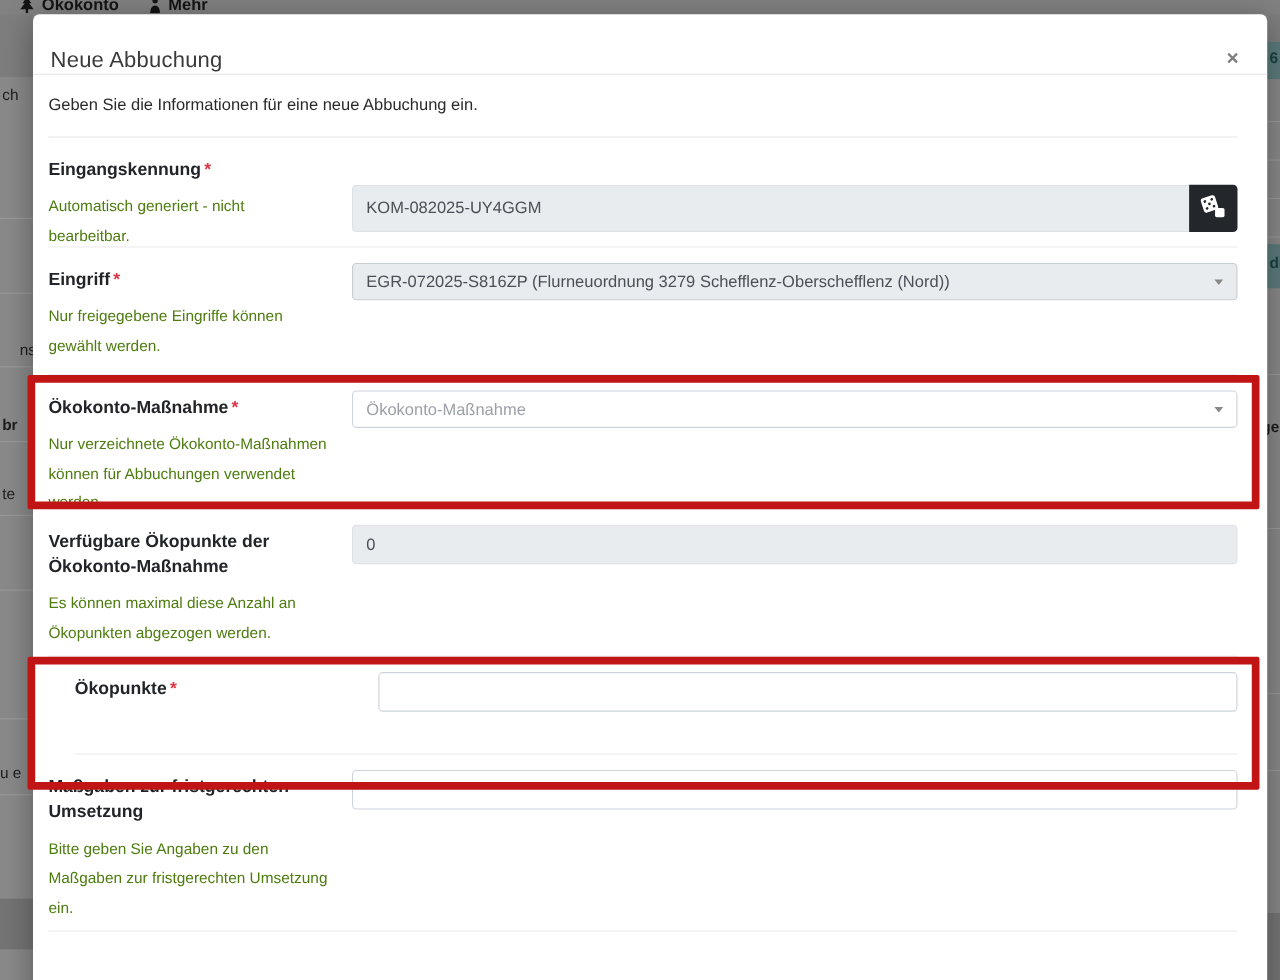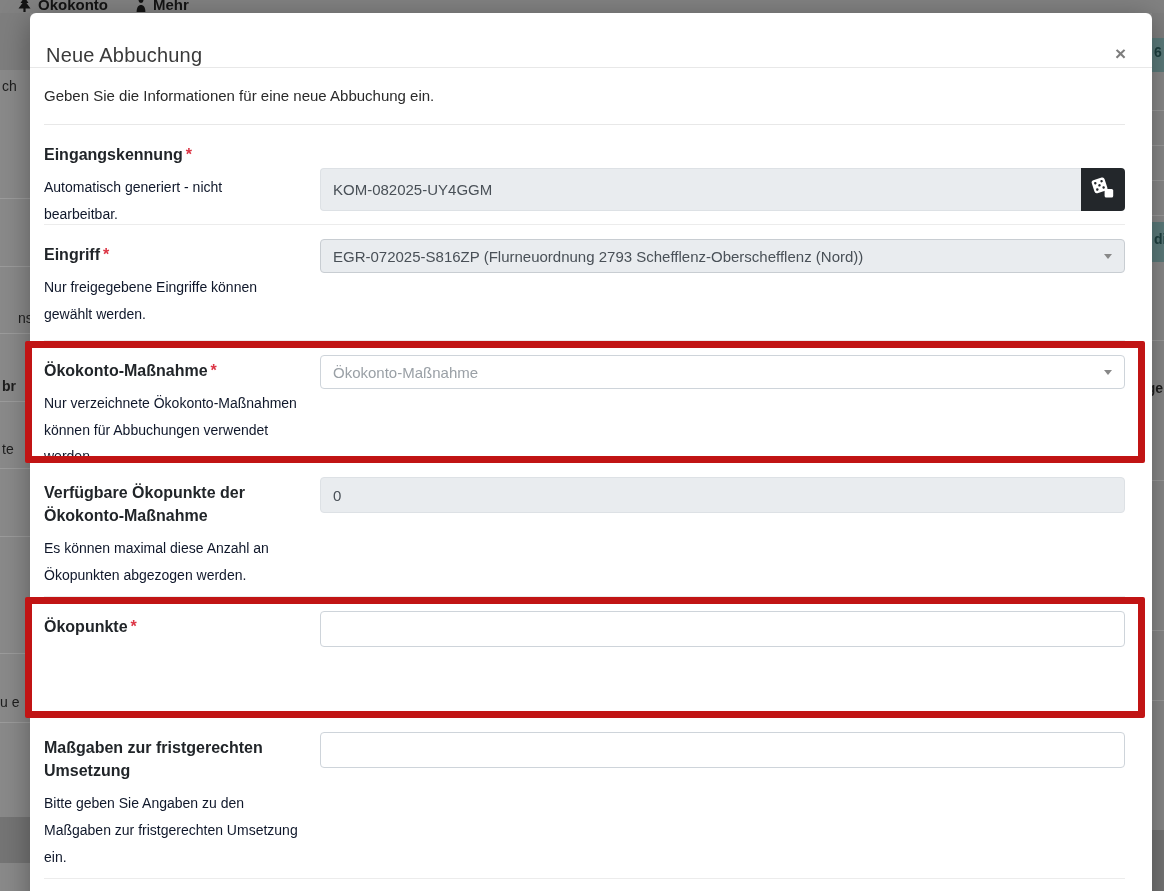--- a/index.html
+++ b/index.html
@@ -26,25 +26,25 @@
   .modal-header { height:55px; display:flex; align-items:flex-end; justify-content:space-between;
                   padding:0 22px 0 16px; border-bottom:1px solid #e8e8e8; }
   .modal-title { font-size:20px; font-weight:500; color:#3a3a3a; letter-spacing:.2px; }
   .close-btn { border:none; background:none; color:#7d7d7d; font-size:19px; font-weight:700;
                line-height:1; cursor:pointer; padding:4px; }
   .modal-body { padding:0 27px 0 14px; }
   .intro-row { height:57px; padding-top:19px; font-size:15px; color:#2a2a2a; border-bottom:1px solid #e8e8e8; }
 
   .field-row { display:flex; padding-top:14px; border-bottom:1px solid #ececec; }
   .row-1 { height:100px; } .row-2 { height:116px; } .row-3 { height:122px; }
-  .row-4 { height:134px; } .row-5 { height:121px; } .row-6 { height:161px; }
+  .row-4 { height:134px; } .row-5 { height:89px;margin-left:24px; } .row-6 { height:161px; }
   .label-col { width:276px; flex:0 0 276px; padding:4px 22px 0 0; }
   .field-label { font-size:16px; font-weight:700; color:#212529; line-height:1.45; margin-bottom:8px; }
   .req { color:#dc3545; font-weight:700; margin-left:3px; }
-  .help-text { font-size:14px; color:#0f172a; line-height:1.9; }
+  .help-text { font-size:14px; color:#4d7c0f; line-height:1.9; }
   .control-col { flex:1; min-width:0; }
 
   .text-input { width:100%; height:36px; border:1px solid #ced4da; border-radius:4px;
                 padding:0 12px; font-size:15px; color:#495057; background:#fff;
                 font-family:"Liberation Sans", sans-serif; outline:none; }
   .text-input.disabled { background:#e9ecef; border-color:#dde1e5; }
 
   .input-group { display:flex; height:59px;margin-top:29px; }
   .input-group .text-input { height:43px; border-radius:4px 0 0 4px; border-right:none; }
   .append-btn { width:44px; height:43px; background:#23272b; border:none; border-radius:0 4px 4px 0;
@@ -162,21 +162,21 @@
       </div>
     </div>
 
     <div class="field-row row-2">
       <div class="label-col">
         <div class="field-label"><span>Eingriff</span><span class="req">*</span></div>
         <div class="help-text">Nur freigegebene Eingriffe können gewählt werden.</div>
       </div>
       <div class="control-col">
         <div class="select-box disabled">
-          <span>EGR-072025-S816ZP (Flurneuordnung 2793 Schefflenz-Oberschefflenz (Nord))</span>
+          <span>EGR-072025-S816ZP (Flurneuordnung 3279 Schefflenz-Oberschefflenz (Nord))</span>
           <span class="caret"></span>
         </div>
       </div>
     </div>
 
     <div class="field-row row-3">
       <div class="label-col">
         <div class="field-label"><span>Ökokonto-Maßnahme</span><span class="req">*</span></div>
         <div class="help-text">Nur verzeichnete Ökokonto-Maßnahmen können für Abbuchungen verwendet werden.</div>
       </div>

